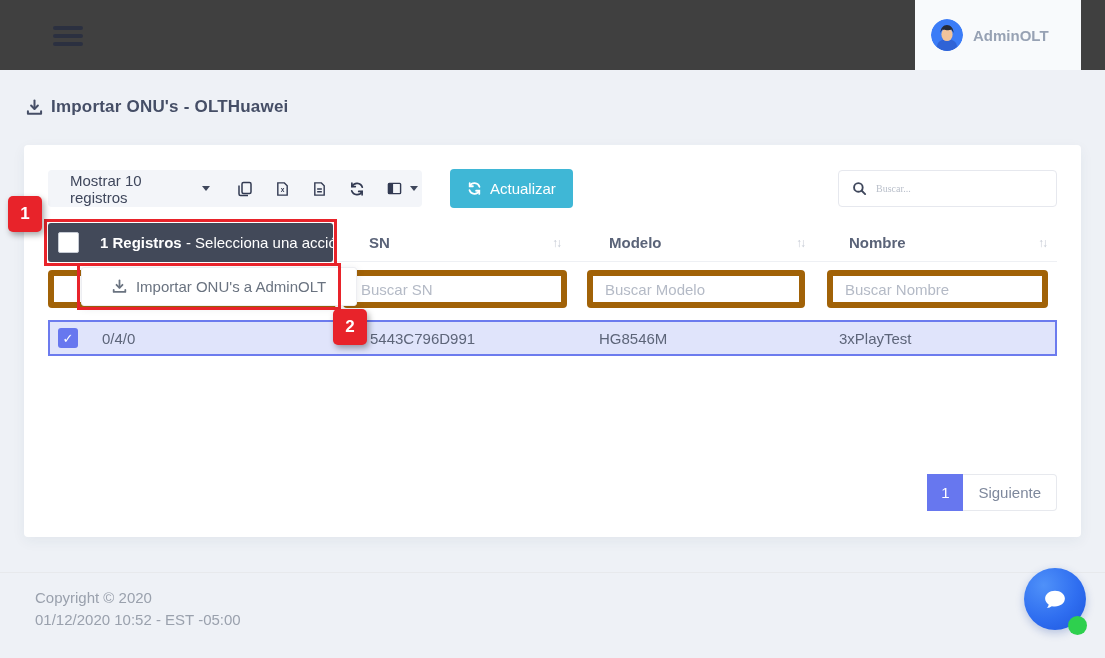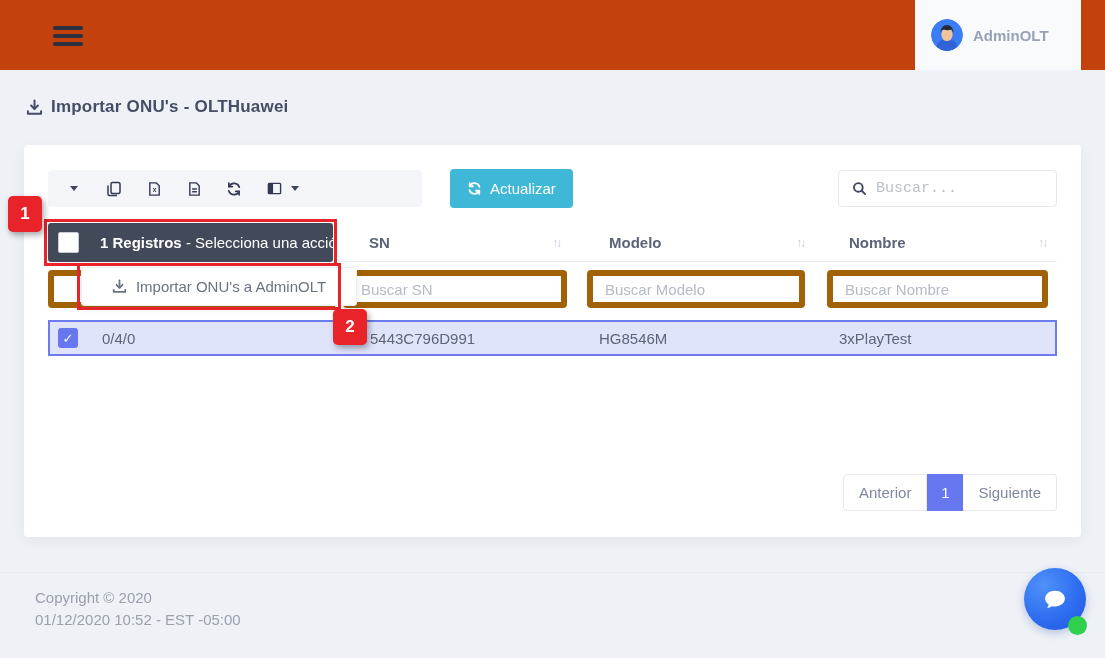--- a/index.html
+++ b/index.html
@@ -1,21 +1,21 @@
 <!DOCTYPE html>
 <html><head>
 <meta charset="utf-8">
 <style>
   * { margin:0; padding:0; box-sizing:border-box; }
   html,body { width:1105px; height:658px; }
   body { font-family:"Liberation Sans", sans-serif; background:#eef1f6; position:relative; overflow:hidden; }
   .screen { position:absolute; inset:0; width:1105px; height:658px; }
 
   
-  .navbar { position:absolute; left:0; top:0; width:1105px; height:70px; background:#c2410c; }
+  .navbar { position:absolute; left:0; top:0; width:1105px; height:70px; background:#404040; }
   .burger { position:absolute; left:53px; top:26px; width:30px; cursor:pointer; }
   .burger span { display:block; width:30px; height:4px; background:#2b3040; border-radius:2px; margin-bottom:4px; }
   .userblock { position:absolute; left:915px; top:0; width:166px; height:70px; background:#f8fafc; display:flex; align-items:center; padding-left:16px; }
   .avatar { width:32px; height:32px; border-radius:50%; overflow:hidden; flex:0 0 32px; }
   .username { margin-left:10px; font-size:15px; font-weight:600; color:#97a2b4; }
 
   
   .pagetitle { position:absolute; left:26px; top:97px; display:flex; align-items:center; gap:8px; color:#454e66; }
   .pagetitle h1 { font-size:17px; font-weight:700; letter-spacing:.2px; }
 
@@ -24,21 +24,21 @@
 
   
   .toolpanel { position:absolute; left:24px; top:25px; width:374px; height:37px; background:#f3f5f9; border-radius:4px; display:flex; align-items:center; }
   .show-entries { display:flex; align-items:center; gap:8px; padding:0 16px 0 22px; height:100%; font-size:15px; color:#3f475c; cursor:pointer; }
   .caret { width:0; height:0; border-left:4px solid transparent; border-right:4px solid transparent; border-top:5px solid #3f475c; display:inline-block; }
   .icon-btn { width:40px; height:37px; display:flex; align-items:center; justify-content:center; color:#323a52; cursor:pointer; }
   .icon-btn svg { display:block; }
   .colcaret { margin-left:-8px; width:18px; }
   .btn-refresh { position:absolute; left:426px; top:24px; height:39px; padding:0 17px; background:#3fb7d6; border:none; border-radius:4px; color:#fff; font-size:15px; font-family:inherit; display:flex; align-items:center; gap:8px; cursor:pointer; }
   .searchbox { position:absolute; left:814px; top:25px; width:219px; height:37px; border:1px solid #e6e8ee; border-radius:4px; background:#fff; display:flex; align-items:center; padding-left:13px; gap:9px; }
-  .searchbox input { border:none; outline:none; font-size:15px; font-family:Liberation Mono, monospace; color:#55617a; width:150px; background:transparent; }
+  .searchbox input { border:none; outline:none; font-size:10px; font-family:Liberation Serif, serif; color:#55617a; width:150px; background:transparent; }
   .searchbox input::placeholder { color:#b9bfca; }
 
   
   .header-row { position:absolute; left:24px; top:78px; width:1009px; height:39px; border-bottom:1px solid #eef0f4; }
   .th { position:absolute; top:0; height:39px; display:flex; align-items:center; font-size:15px; font-weight:600; color:#5a6378;margin-left:24px; }
   .th-sn { left:297px; } .th-modelo { left:537px; } .th-nombre { left:777px; }
   .sort { position:absolute; top:0; height:39px; display:flex; align-items:center; font-size:12px; color:#c6cbd5; letter-spacing:-2px; }
   .sort-sn { left:504px; } .sort-modelo { left:748px; } .sort-nombre { left:990px; }
 
   .darkbar { position:absolute; left:24px; top:78px; width:285px; height:39px; background:#424959; border-radius:3px; display:flex; align-items:center; padding-left:10px; cursor:pointer; z-index:3; }
@@ -124,20 +124,21 @@
         <path d="M4.8 6.2 8 9.4l3.2-3.2"></path>
         <path d="M1.8 11.5v2.3h12.4v-2.3"></path>
     </svg>
     <h1>Importar ONU's - OLTHuawei</h1>
   </div>
 
   <div class="card">
 
     <div class="toolpanel">
       <div class="show-entries">
+        <span>Mostrar 10 registros</span>
         <span class="caret"></span>
       </div>
       <div class="icon-btn">
         <svg viewBox="0 0 16 16" width="16" height="16" fill="none" stroke="currentColor" stroke-width="1.5">
           <rect x="5" y="1.5" width="9" height="11" rx="1.5"></rect>
             <path d="M11 14.5H3.5a1.5 1.5 0 0 1-1.5-1.5V4.5"></path>
         </svg>
       </div>
       <div class="icon-btn">
         <svg viewBox="0 0 16 16" width="15" height="16" fill="none" stroke="currentColor" stroke-width="1.5">
@@ -230,21 +231,20 @@
       <span class="cell c-if">0/4/0</span>
       <span class="cell c-sn">5443C796D991</span>
       <span class="cell c-mod">HG8546M</span>
       <span class="cell c-nom">3xPlayTest</span>
     </div>
 
     <div class="badge badge2">2</div>
 
 
     <div class="pagination">
-      <span class="pg pg-prev">Anterior</span>
       <span class="pg pg-active">1</span>
       <span class="pg pg-next">Siguiente</span>
     </div>
   </div>
 
   <div class="badge badge1">1</div>
 
   <div class="footline"></div>
   <div class="copyright">Copyright © 2020</div>
   <div class="timestamp">01/12/2020 10:52 - EST -05:00</div>

